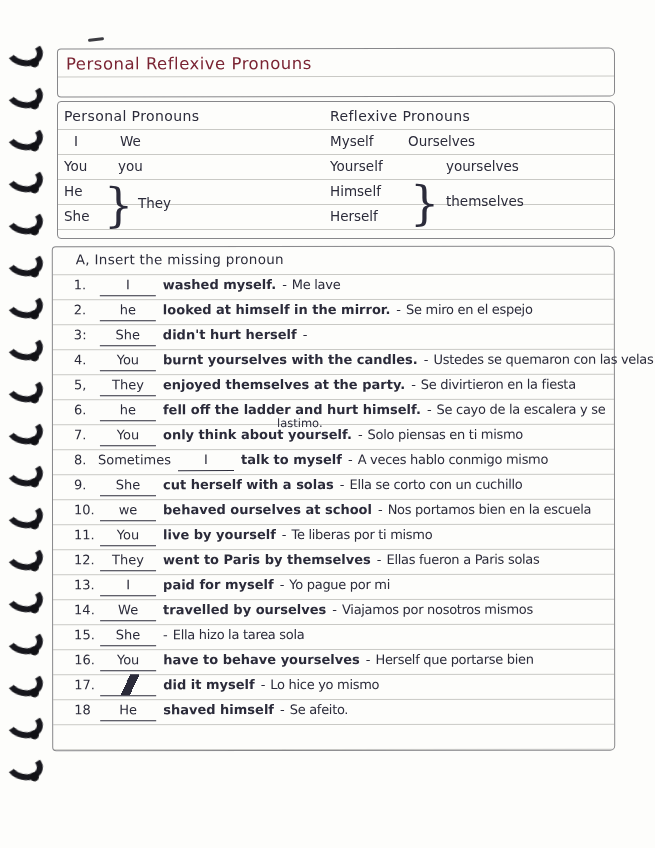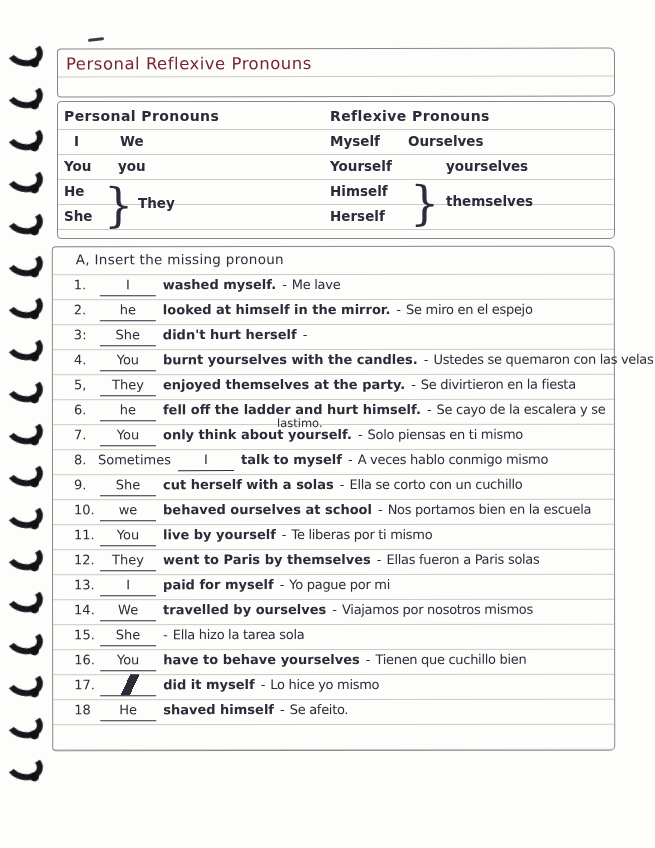--- a/index.html
+++ b/index.html
@@ -35,21 +35,21 @@
   }
   .title-box{left:57px;top:48px;width:540px;height:47px;transform:rotate(-0.1deg);}
   .table-box{left:57px;top:101px;width:540px;height:136px;}
   .exercise-box{left:52px;top:246px;width:545px;height:503px;transform:rotate(-0.05deg);}
   
   .title{
     position:absolute;left:8px;top:2px;height:25px;line-height:25px;
     font-size:16.5px;letter-spacing:.5px;color:#7a2433;white-space:nowrap;
   }
   
-  .tcell{position:absolute;height:25px;line-height:25px;font-size:13.5px;white-space:nowrap;font-weight:bold;}
+  .tcell{position:absolute;height:25px;line-height:25px;font-size:13.5px;white-space:nowrap;}
   .hdr{font-size:14px;letter-spacing:.4px;}
   .c-hl{left:6px;top:2px;}   .c-hr{left:272px;top:2px;}
   .c-i{left:16px;top:27px;}  .c-we{left:62px;top:27px;}
   .c-my{left:272px;top:27px;}.c-our{left:350px;top:27px;}
   .c-you{left:6px;top:52px;} .c-you2{left:60px;top:52px;}
   .c-ys{left:272px;top:52px;}.c-yss{left:352px;top:52px;margin-left:36px;}
   .c-he{left:6px;top:77px;}  .c-she{left:6px;top:102px;}
   .c-him{left:272px;top:77px;}.c-her{left:272px;top:102px;}
   .brace{position:absolute;font-size:46px;font-weight:400;line-height:50px;height:50px;
     font-family:"DejaVu Serif", serif;color:#2b2b3a;}
@@ -271,21 +271,21 @@
     <span class="dash">-</span>
     <span class="spa">Ella hizo la tarea sola</span>
 
   </div>
         <div class="row item">
     <span class="num">16.</span>
 
     <span class="answer">You</span>
     <span class="eng">have to behave yourselves</span>
     <span class="dash">-</span>
-    <span class="spa">Tienen que cuchillo bien</span>
+    <span class="spa">Herself que portarse bien</span>
 
   </div>
         <div class="row item">
     <span class="num">17.</span>
 
     <span class="answer scribble">I</span>
     <span class="eng">did it myself</span>
     <span class="dash">-</span>
     <span class="spa">Lo hice yo mismo</span>
 

